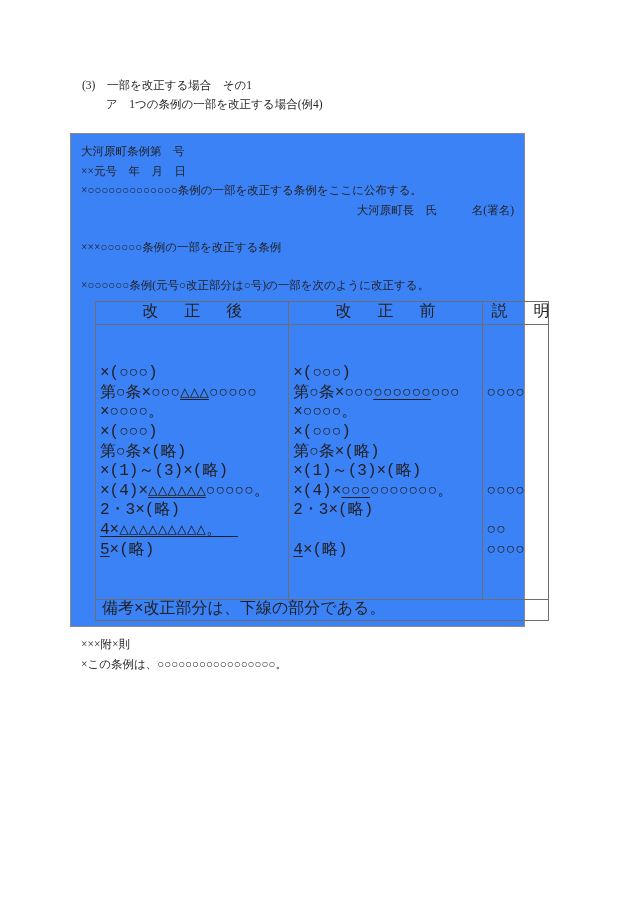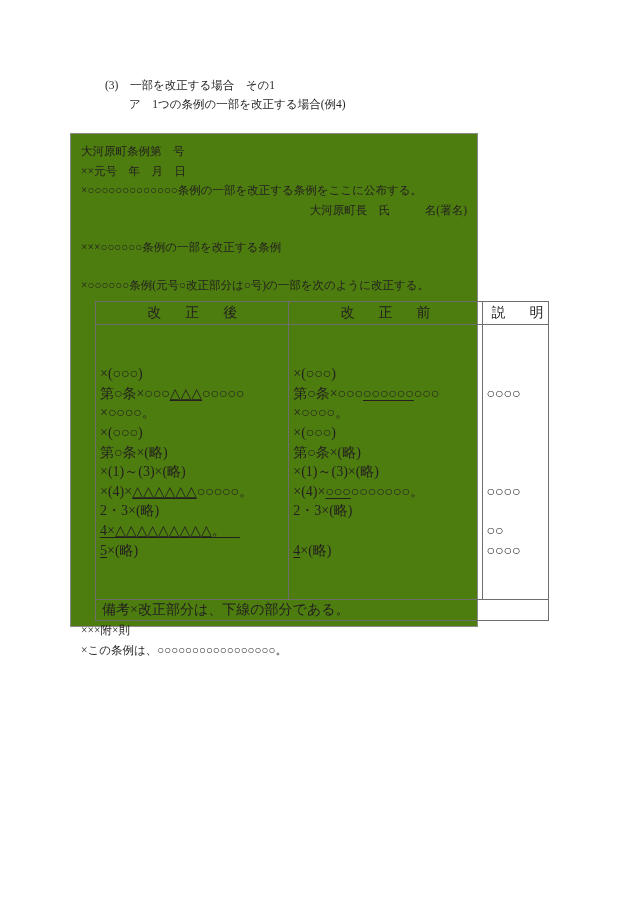--- a/index.html
+++ b/index.html
@@ -19,43 +19,43 @@
   .page {
     position: absolute;
     left: 0;
     top: 0;
     width: 630px;
     height: 916px;
   }
   
   .heading-block {
     position: absolute;
-    left: 83px;
+    left: 60px;
     top: 76px;
     width: 500px;
   }
   .heading-line {
     font-size: 11.5px;
     line-height: 19px;
     white-space: pre;
     color: #231f20;
   }
   .heading-line.lvl1 { padding-left: 22px; }
   .heading-line.lvl2 { padding-left: 46px; }
 
   
   .doc-frame {
     position: absolute;
     left: 70px;
     top: 133px;
-    width: 408px;
+    width: 455px;
     height: 494px;
     border: 1px solid #8a8a8a;
     box-sizing: border-box;
-    background: #4d7c0f;
+    background: #3b82f6;
   }
   .doc-inner {
     padding: 8px 10px 0 10px;
   }
   .doc-line {
     font-size: 11.5px;
     line-height: 19.5px;
     white-space: pre;
     letter-spacing: 0px;
   }
@@ -67,27 +67,28 @@
 
   
   .amend-table {
     border-collapse: collapse;
     margin: 6px 0 0 14px;
     width: 454px;
     table-layout: fixed;
   }
   .amend-table td, .amend-table th {
     border: 1px solid #6e6e6e;
-    font-size: 14px;
+    font-size: 16px;
     line-height: 19.6px;
     font-weight: normal;
     padding: 0 4px;
     vertical-align: top;
     white-space: pre;
     height: 20px;
+    font-family: Liberation Mono, monospace;
   }
   .amend-table th {
     text-align: center;
     letter-spacing: 5px;
     padding-top: 1px;
     padding-bottom: 1px;
     text-indent: 5px;
   }
   .col-after  { width: 192px; }
   .col-before { width: 192px; }
@@ -104,21 +105,21 @@
   .cell-body .txt.blank { color: transparent; }
   .note-cell .txt { }
   .u { text-decoration: underline; text-underline-offset: 2px; }
 
   
   .remarks-cell {
     padding-left: 6px !important;
   }
 
   
-  .tail-block { }
+  .tail-block { margin-top: 14px; }
 </style>
 </head>
 <body>
 
 <div class="page">
 
   <div class="heading-block">
     <div class="heading-line lvl1">(3)　一部を改正する場合　その1</div>
     <div class="heading-line lvl2">ア　1つの条例の一部を改正する場合(例4)</div>
   </div>

